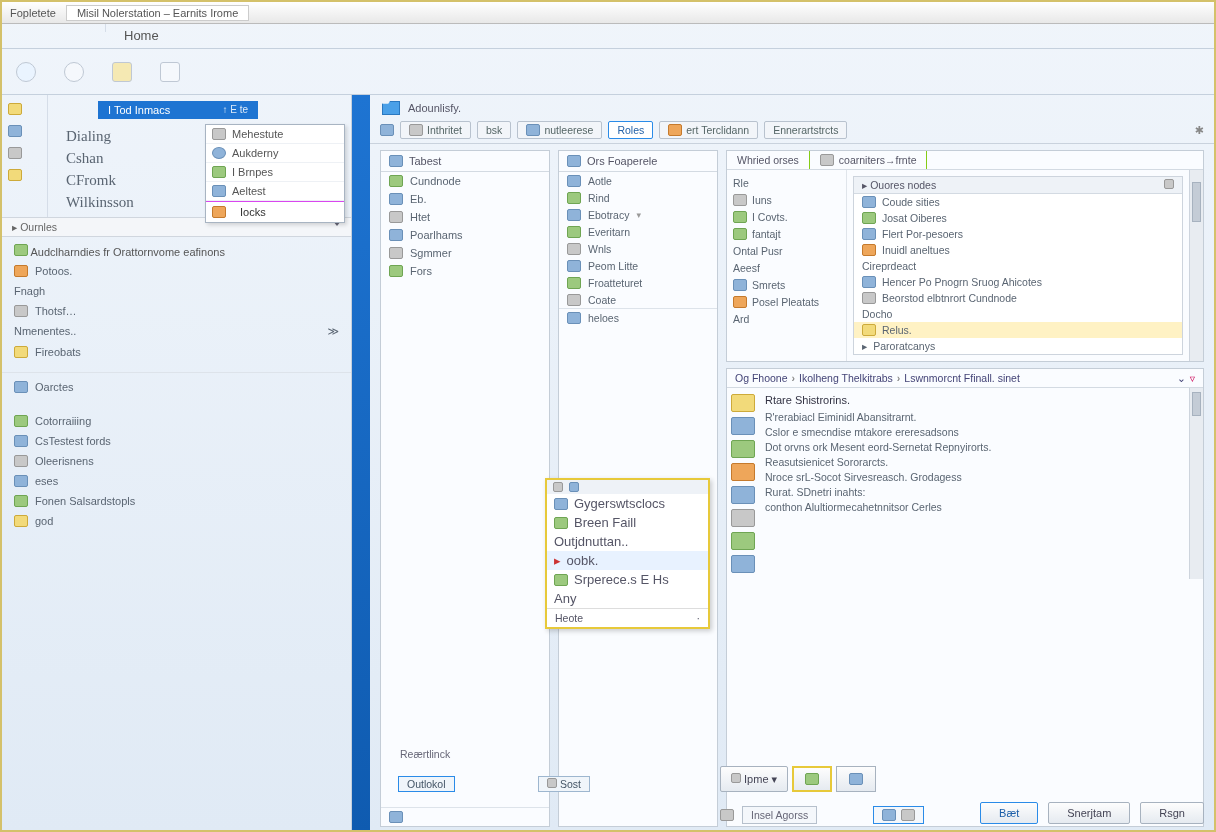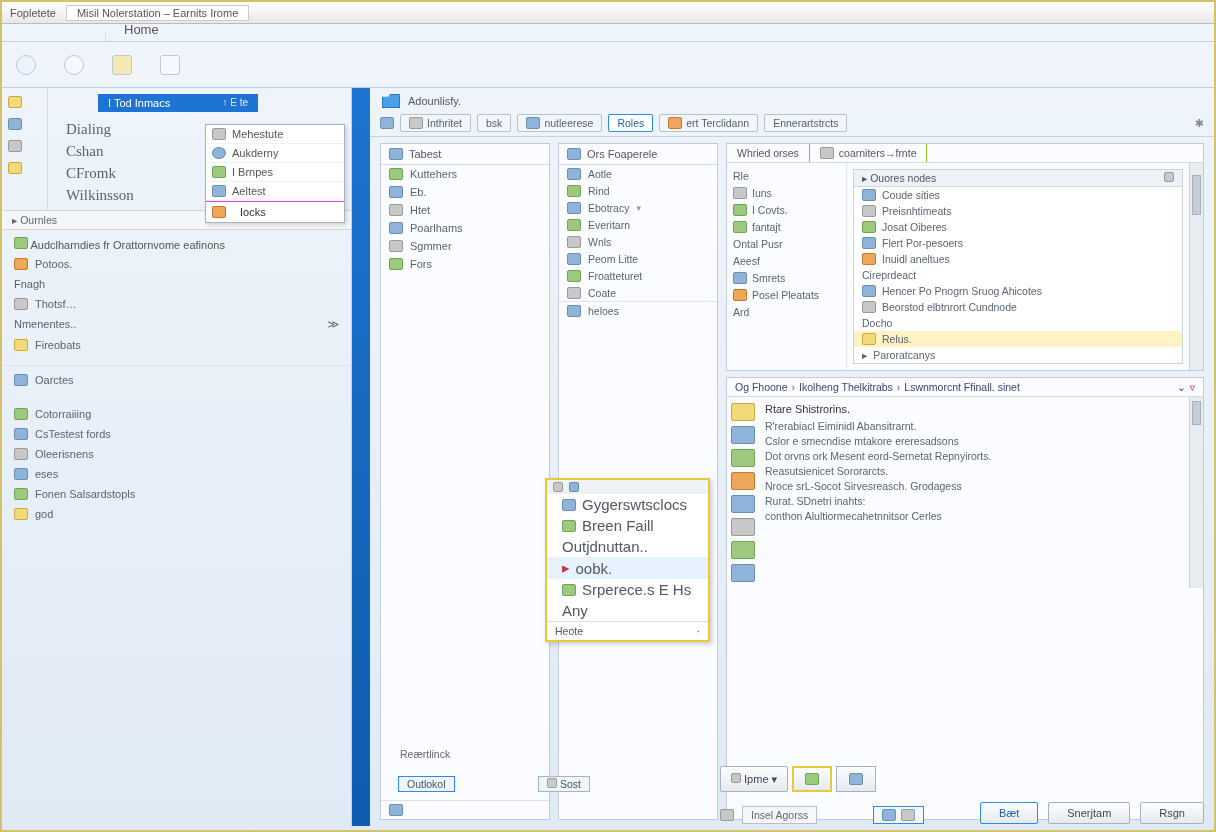--- a/index.html
+++ b/index.html
@@ -1,20 +1,20 @@
 <!DOCTYPE html>
 <html><head>
 <meta charset="utf-8">
 <style>
   * { box-sizing: border-box; margin: 0; padding: 0; font-family: "Segoe UI", Tahoma, sans-serif; }
   body { width: 1216px; height: 832px; background: linear-gradient(#f0f5fb,#e0eaf5); border: 2px solid #d4c16a; overflow: hidden; font-size: 11px; color: #333; }
   .titlebar { height: 22px; background: linear-gradient(#fff,#e8e8e8); border-bottom:1px solid #bbb; display:flex; align-items:center; padding:0 8px; gap:10px;}
   .titlebar span { color:#555; }
   .title-tab { background:#fff; border:1px solid #ccc; padding:1px 10px; font-size:11px; color:#444;}
-  .menubar { height: 18px; display:flex; align-items:flex-end; border-bottom:1px solid #c5d0dd; }
+  .menubar { height: 25px; display:flex; align-items:flex-start; border-bottom:1px solid #c5d0dd; }
   .menubar .mcell { padding:4px 14px; color:#666; border-right:1px solid #d5dde8;}
   .menubar .home { font-size:13px; color:#555; padding:4px 18px;}
   .toolbar { height: 46px; display:flex; align-items:center; gap:28px; padding:0 14px; border-bottom:1px solid #c5d0dd;}
   .toolbar .ticon { width:20px; height:20px; border:1px solid #bfc8d4; border-radius:3px; background:#f5f8fc;}
   .layout { display:flex; height: calc(832px - 22px - 26px - 46px);}
   
   .col-left { width:350px; border-right:1px solid #c5d0dd; display:flex; flex-direction:column;}
   .blue-tab { background:#1e74d2; color:#fff; margin:6px 10px 0 50px; padding:3px 10px; display:flex; justify-content:space-between; font-size:11px; width:160px;}
   .blue-tab .small{ font-size:10px; opacity:.85;}
   .popup-panel { position:absolute; left:205px; top:124px; width:140px; background:#fff; border:1px solid #a8b4c2; box-shadow:2px 2px 4px rgba(0,0,0,.15);}
@@ -64,21 +64,21 @@
   .bc-row .sep{color:#888;}
   .detail{ flex:1; display:flex;}
   .detail .dicons{ width:34px; padding:6px 4px; display:flex; flex-direction:column; gap:5px; }
   .detail .dicons .ic{height:18px;width:24px;}
   .detail .dlines{ flex:1; padding:6px 4px 4px 4px;}
   .detail .dlines .dl{ padding:1.5px 0; color:#5a6572; font-size:10.5px;}
   .detail .dlines .dtitle{ color:#334; font-size:11px; padding-bottom:3px;}
   
   .mini-pop{ position:absolute; left:545px; top:478px; width:165px; border:2px solid #e7c93a; background:#fff; box-shadow:2px 2px 5px rgba(0,0,0,.2);}
   .mini-pop .mhead{ background:#eef2f7; padding:2px 6px; display:flex; gap:6px; font-size:10px; color:#556;}
-  .mini-pop .mrow{ padding:2px 15px; display:flex; gap:6px; align-items:center; font-size:15px; color:#556;}
+  .mini-pop .mrow{ padding:2px 7px; display:flex; gap:6px; align-items:center; font-size:13px; color:#556;}
   .mini-pop .mrow.sel{ background:#e8f2ff;}
   .mini-pop .mfoot{ border-top:1px solid #ddd; padding:3px 8px; display:flex; justify-content:space-between; font-size:10.5px; color:#556;}
   .btnxs{ border:1px solid #9db6cf; background:#f0f5fa; padding:1px 8px; font-size:10.5px; color:#456;}
   .btnxs.blue{border:1.5px solid #2a8be8;}
   
   .btn-row{ position:absolute; bottom:8px; right:12px; display:flex; gap:10px; align-items:flex-end;}
   .btn{ border:1px solid #a7b2bf; background:linear-gradient(#fdfdfd,#e5eaf0); padding:4px 18px; font-size:11px; color:#445; border-radius:2px;}
   .btn.primary{ border:1.5px solid #2a8be8; color:#1a5da8;}
   .status-mini{ position:absolute; bottom:8px; left:720px; display:flex; gap:8px; align-items:center; color:#667; font-size:10.5px;}
   .status-mini .sbox{ border:1px solid #b6c0cc; padding:2px 8px; background:#f4f7fb; display:flex; gap:5px;}
@@ -263,21 +263,21 @@
     </div>
 
     <div class="center-body">
       <div class="cb-left">
         <div class="head">
             <span class="ic"></span>
             <span>Tabest</span>
           </div>
         <div class="row">
             <span class="ic g"></span>
-            <span>Kuttehers</span>
+            <span>Cundnode</span>
           </div>
         <div class="row">
             <span class="ic"></span>
             <span>Eb.</span>
           </div>
         <div class="row">
             <span class="ic gr"></span>
             <span>Htet</span>
           </div>
         <div class="row">
@@ -391,24 +391,20 @@
             <div class="plist">
               <div class="plhead">
                   <span>▸ <span>Ouores nodes</span></span>
                   <span class="ic gr" style="width:10px;height:10px"></span>
                 </div>
               <div class="plrow">
                   <span class="ic"></span>
                   <span>Coude sities</span>
                 </div>
               <div class="plrow">
-                  <span class="ic gr"></span>
-                  <span>Preisnhtimeats</span>
-                </div>
-              <div class="plrow">
                   <span class="ic g"></span>
                   <span>Josat Oiberes</span>
                 </div>
               <div class="plrow">
                   <span class="ic"></span>
                   <span>Flert Por-pesoers</span>
                 </div>
               <div class="plrow">
                   <span class="ic o"></span>
                   <span>Inuidl aneltues</span>

